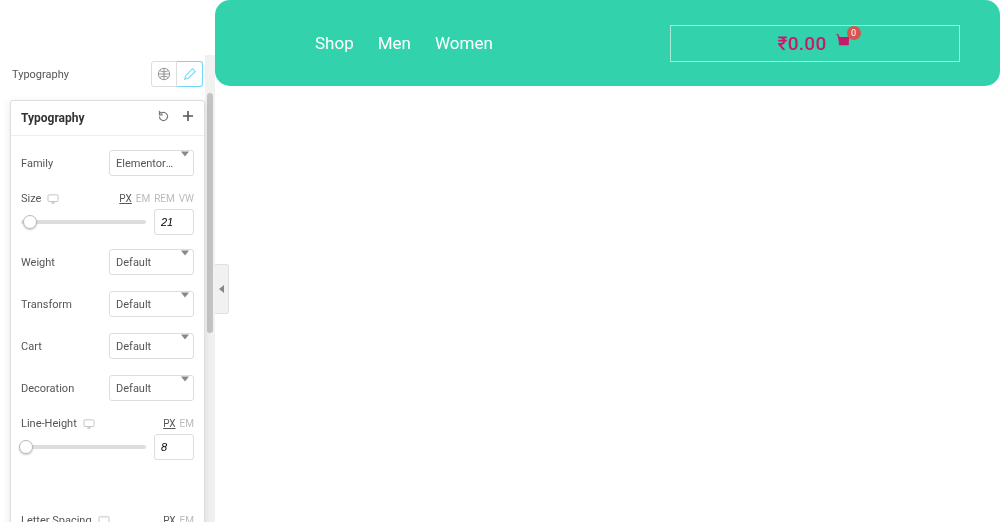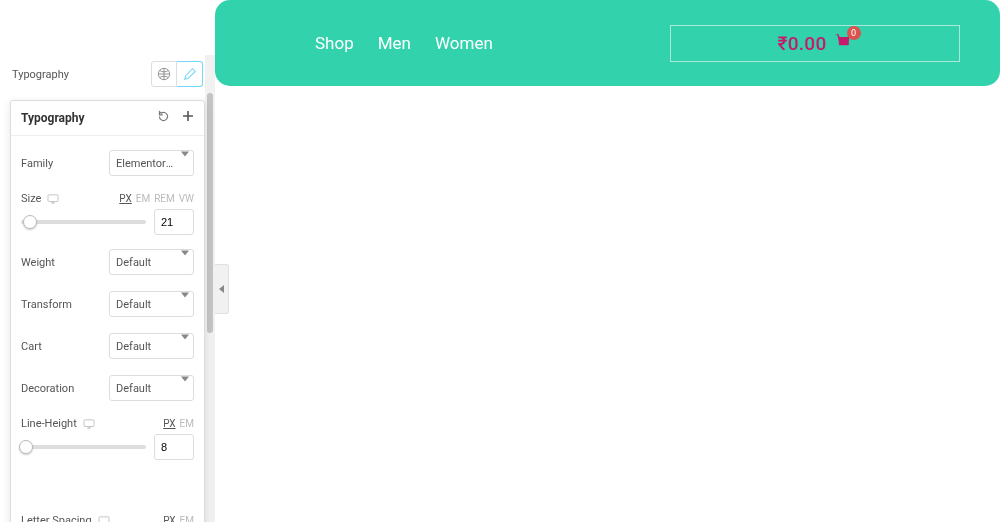--- a/index.html
+++ b/index.html
@@ -34,21 +34,21 @@
   .ctrl-row .lab { display:flex; align-items:center; gap:6px; }
   .ctrl-row .unit-tabs { font-size: 10px; color: #bbb; letter-spacing: 0; display:flex; gap:4px;}
   .ctrl-row .unit-tabs .u { cursor:pointer; }
   .ctrl-row .unit-tabs .u.on { color:#555; text-decoration: underline; }
   .select { width: 85px; height: 26px; border: 1px solid #ddd; border-radius: 3px; font-size: 11px; padding: 0 18px 0 6px; background: #fff; position: relative; display:flex; align-items:center; cursor:pointer; overflow:hidden; text-overflow: ellipsis; white-space: nowrap;}
   .select .chev { position:absolute; right:4px; top:50%; transform:translateY(-50%); pointer-events:none;}
   .slider-wrap { display:flex; align-items:center; gap:8px; padding: 2px 0 6px; }
   .slider { flex:1; position:relative; height:16px; }
   .track { position:absolute; left:0; right:0; top:50%; height:4px; background:#ddd; border-radius:2px; transform:translateY(-50%); }
   .thumb { position:absolute; top:50%; width:14px; height:14px; background:#fff; border:1px solid #bbb; border-radius:50%; transform:translate(-50%,-50%); cursor:pointer; box-shadow:0 1px 2px rgba(0,0,0,.2);}
-  .numbox { width:40px; height:26px; border:1px solid #ddd; border-radius:3px; font-size:11px; text-align:left; padding:0 6px; }
+  .numbox { width:40px; height:26px; border:1px solid #ddd; border-radius:3px; font-size:11px; text-align:left; padding:0 6px;font-style:italic; }
 
   .under-popover { position:absolute; bottom:0; left:0; right:10px; padding:6px 12px; font-size:11px; color:#888; display:flex; justify-content:space-between; align-items:center;}
 
   .canvas { position:absolute; left:215px; top:0; right:0; height:522px; background:#fff; }
   .hero { height:86px; background:#32d3ac; display:flex; align-items:center; padding:0 40px 0 100px; gap:24px;border-radius:15px;}
   .navlink { color:#fff; font-size:17px; cursor:pointer; }
   .cart-widget { margin-left:auto; position:relative; border:1px solid #a8e9d7; padding:6px 18px; display:flex; align-items:center; gap:6px; width:290px; justify-content:center;}
   .cart-widget .price { font-size:19px; color:#c51b6d; font-weight:500; letter-spacing:0.3px;}
   .cart-widget .cicon { position:relative; }
   .cart-widget .badge { position:absolute; top:-6px; right:-8px; width:14px; height:14px; border-radius:50%; background:#d9534f; color:#fff; font-size:9px; display:flex; align-items:center; justify-content:center;}

